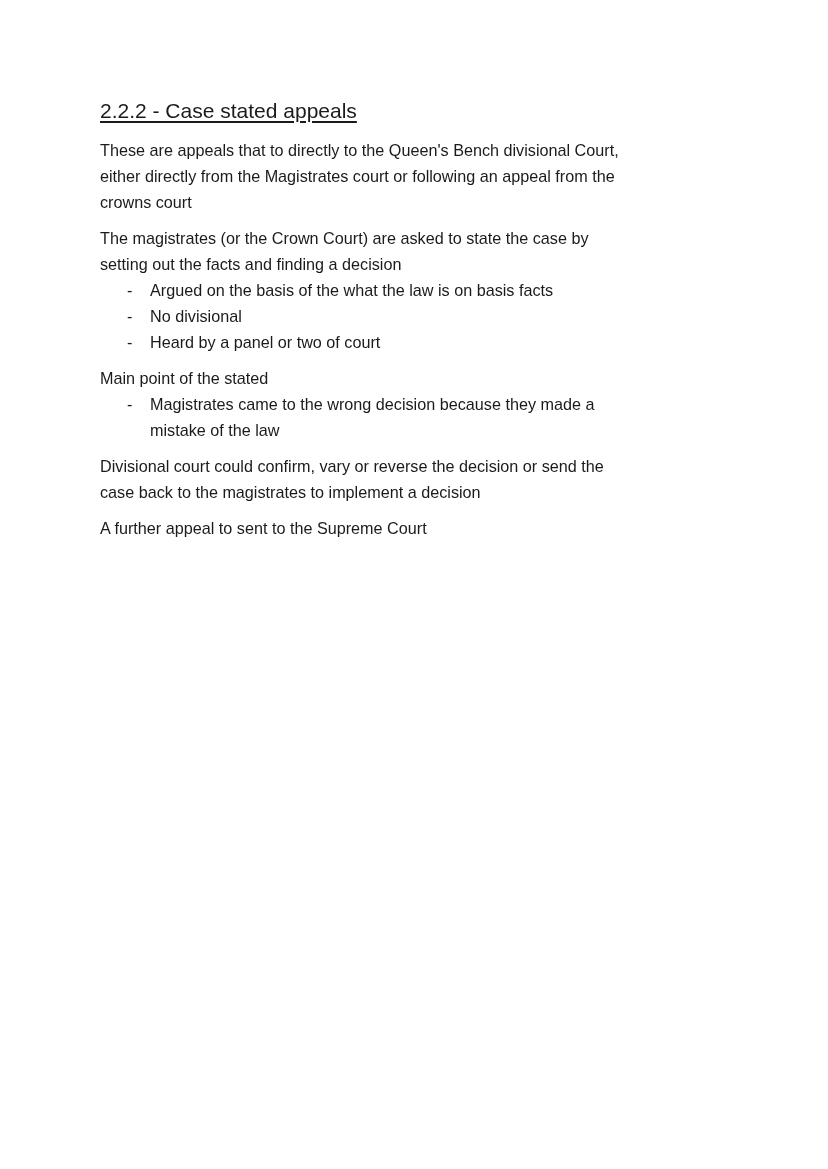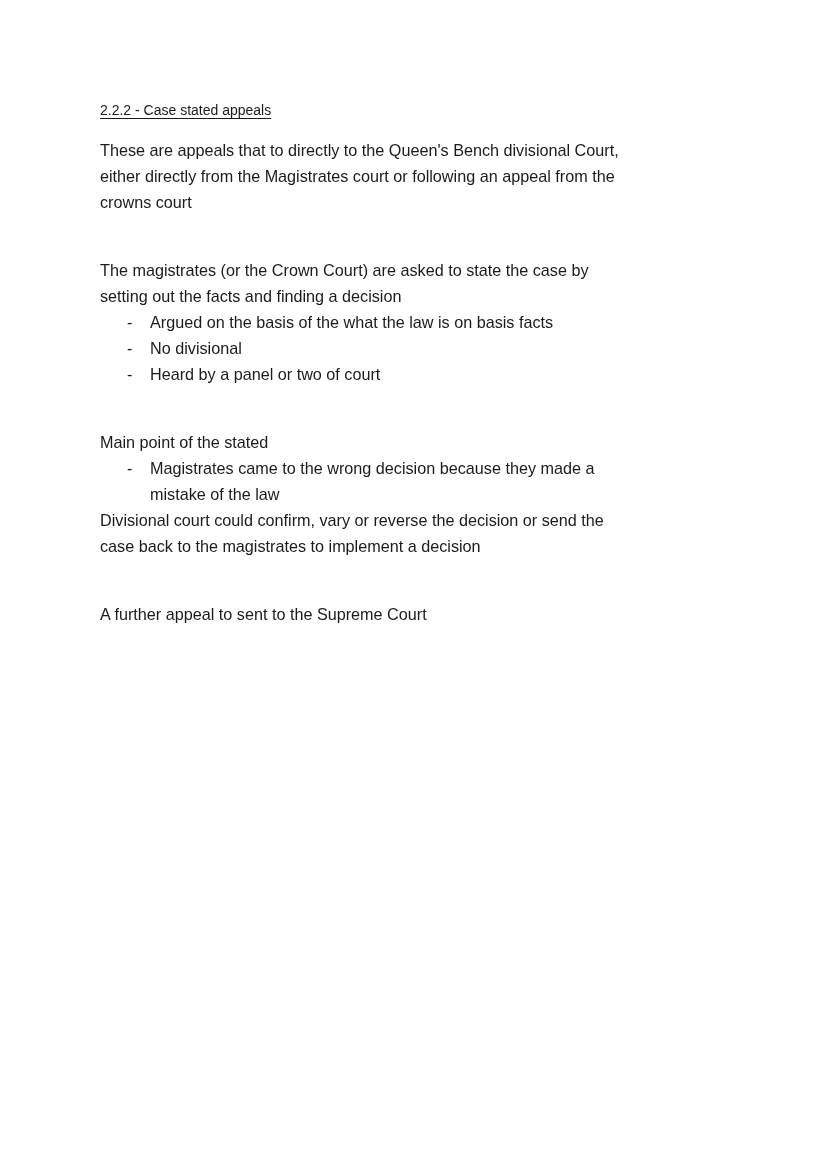--- a/index.html
+++ b/index.html
@@ -15,35 +15,36 @@
     overflow: hidden;
   }
   .doc-content {
     position: absolute;
     left: 100px;
     top: 97px;
     width: 665px;
     color: #1b1b1b;
   }
   .heading {
-    font-size: 14px;
+    font-size: 21px;
     line-height: 27px;
     font-weight: 400;
     text-decoration: underline;
     text-underline-offset: 3px;
     margin-bottom: 14px;
     color: #1b1b1b;
   }
   .para {
     font-size: 16.2px;
     line-height: 25.8px;
     white-space: pre-line;
     color: #1b1b1b;
+    margin-top: 10px;
   }
-  .gap { margin-top: 43px; }
+  .gap { margin-top: 11px; }
   .bullet-list { list-style: none; }
   .bullet-item {
     display: flex;
     font-size: 16.2px;
     line-height: 25.8px;
     color: #1b1b1b;
   }
   .bullet-marker {
     flex: 0 0 23px;
     margin-left: 27px;

